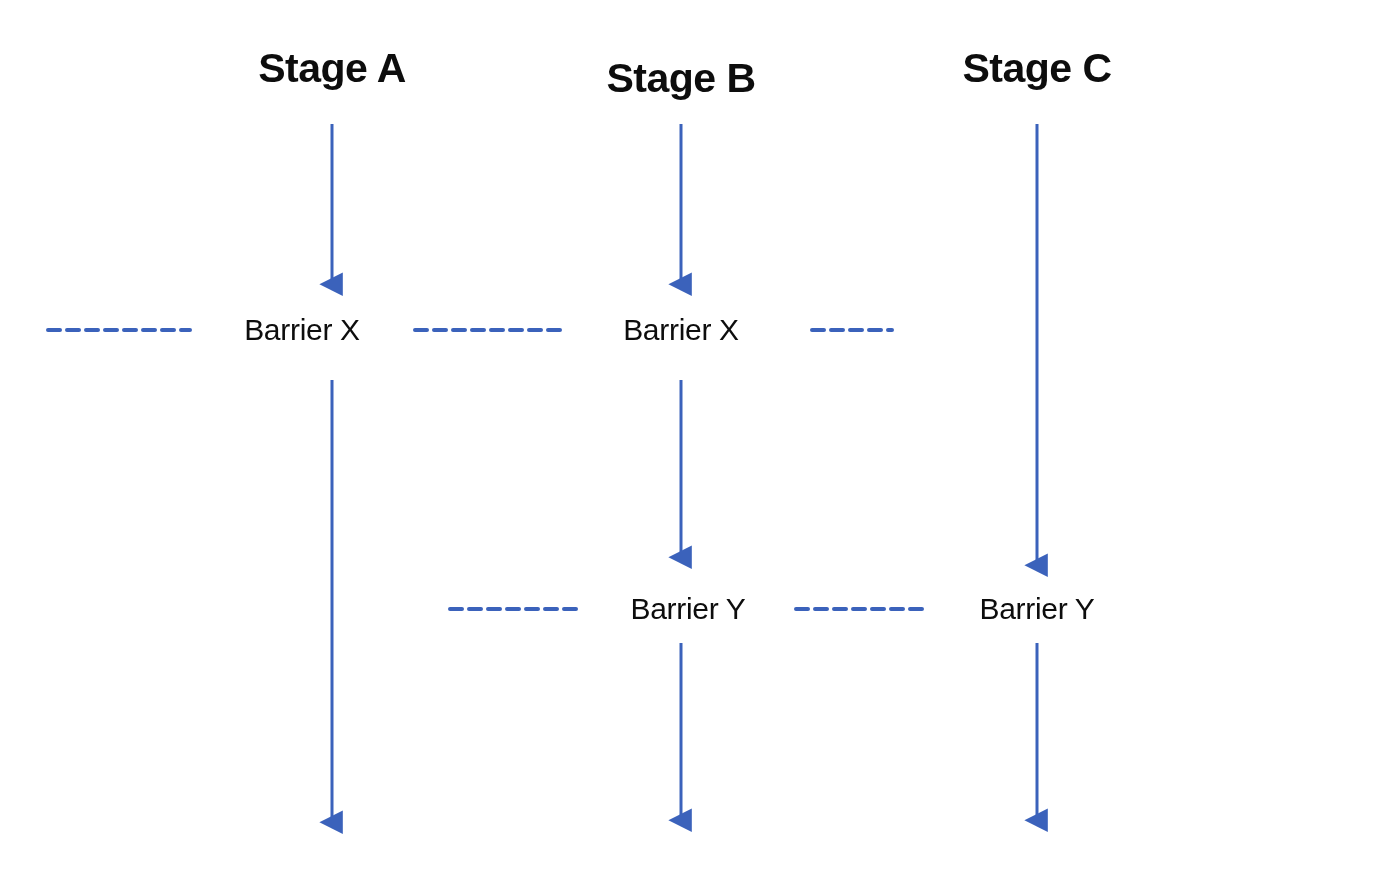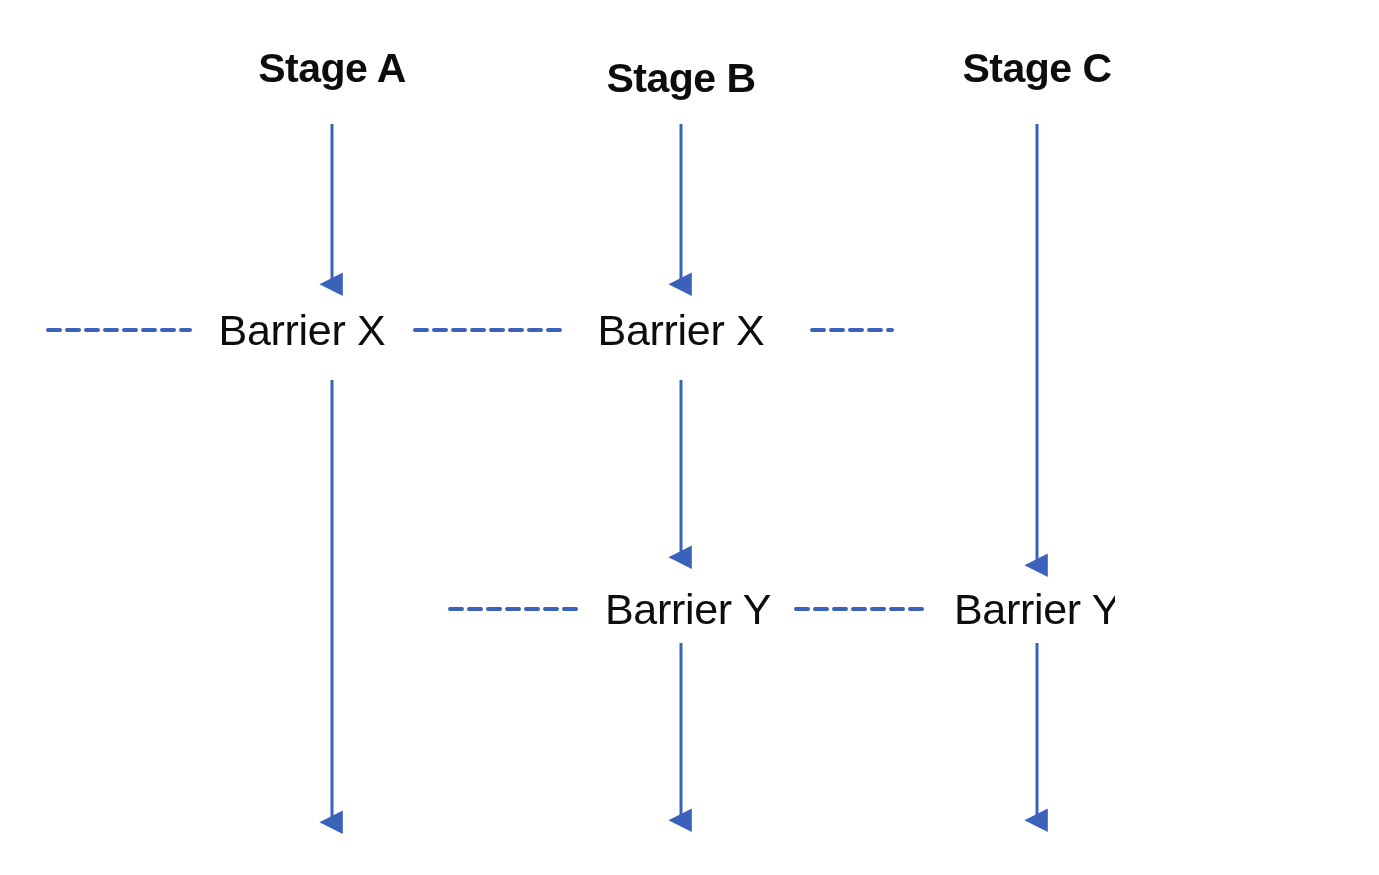--- a/index.html
+++ b/index.html
@@ -29,21 +29,21 @@
     color: #0d0d0d;
     line-height: 1;
   }
   .stage-label {
     font-size: 41px;
     font-weight: 700;
     letter-spacing: -0.5px;
     transform: translate(-50%, 0);
   }
   .barrier-label {
-    font-size: 43px;
+    font-size: 30px;
     font-weight: 400;
     letter-spacing: -0.3px;
     transform: translate(-50%, -50%);
   }
 </style>
 </head>
 <body>
 
 <div id="canvas">
 

